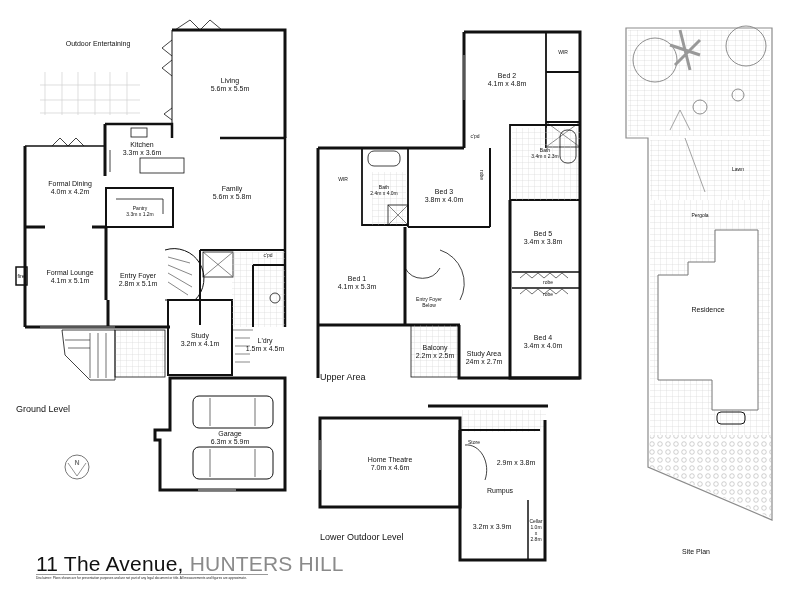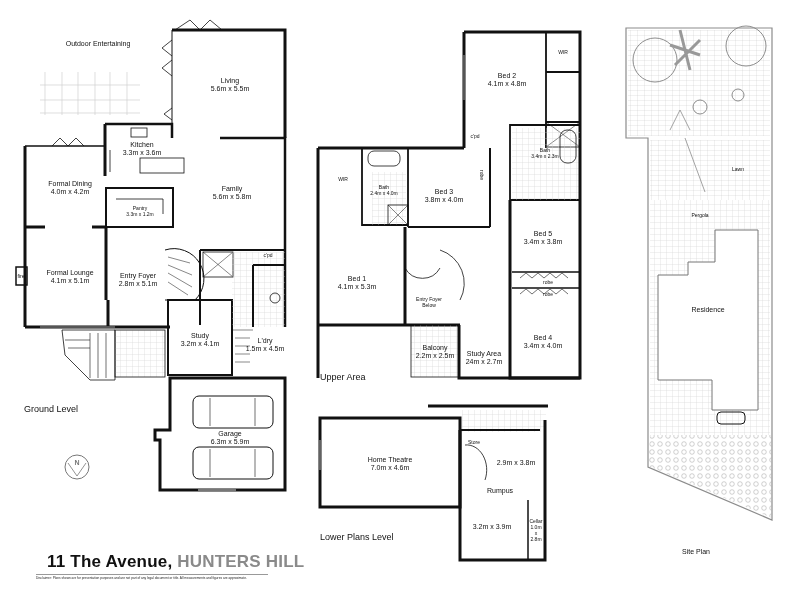--- a/index.html
+++ b/index.html
@@ -1,21 +1,21 @@
 <!DOCTYPE html>
 <html><head>
 <meta charset="utf-8">
 <style>
   html, body { margin:0; padding:0; background:#ffffff; }
   body { width:800px; height:600px; position:relative; overflow:hidden; font-family:"Liberation Sans", sans-serif; color:#111; }
   svg.plan { position:absolute; left:0; top:0; }
   .lbl { position:absolute; font-size:7px; line-height:8px; text-align:center; color:#111; white-space:nowrap; transform:translate(-50%,-50%); }
   .lbl .nm, .lbl .dim { display:block; }
   .lvl { position:absolute; font-size:9px; color:#111; }
-  .title { position:absolute; left:47px; top:552px; font-size:17px; font-weight:bold; letter-spacing:0.2px; white-space:nowrap; }
+  .title { position:absolute; left:36px; top:552px; font-size:21px; font-weight:normal; letter-spacing:0.2px; white-space:nowrap; }
   .title .suburb { color:#8a8a8a; }
   .disclaimer { position:absolute; left:36px; top:574px; font-size:3.2px; color:#222; white-space:nowrap; border-top:1px solid #999; padding-top:1px; width:232px; overflow:hidden; }
   .tiny { font-size:5px; line-height:6px; }
 </style>
 </head>
 <body>
 
 <svg class="plan" width="800" height="600" viewBox="0 0 800 600">
   <defs>
     <pattern id="tile" width="6" height="6" patternUnits="userSpaceOnUse">
@@ -186,21 +186,21 @@
 <div class="lbl" style="left:265px;top:345px;">
     <span class="nm">L'dry</span>
     <span class="dim">1.5m x 4.5m</span>
   </div>
 <div class="lbl" style="left:230px;top:438px;">
     <span class="nm">Garage</span>
     <span class="dim">6.3m x 5.9m</span>
   </div>
 <div class="lbl tiny" style="left:21px;top:276px;">fire</div>
 <div class="lbl tiny" style="left:268px;top:255px;">c'pd</div>
-<div class="lvl" style="left:24px;top:404px;text-align:right;">Ground Level</div>
+<div class="lvl" style="left:16px;top:404px;text-align:right;">Ground Level</div>
 <div class="lbl" style="left:77px;top:463px;font-size:7px;color:#777;font-weight:bold;">N</div>
 
 <div class="lbl" style="left:507px;top:80px;">
     <span class="nm">Bed 2</span>
     <span class="dim">4.1m x 4.8m</span>
   </div>
 <div class="lbl tiny" style="left:563px;top:52px;">WIR</div>
 <div class="lbl tiny" style="left:545px;top:153px;">
     <span class="nm">Bath</span>
     <span class="dim">3.4m x 2.3m</span>
@@ -246,21 +246,21 @@
     <span class="dim">7.0m x 4.6m</span>
   </div>
 <div class="lbl tiny" style="left:474px;top:442px;">Store</div>
 <div class="lbl" style="left:516px;top:463px;">2.9m x 3.8m</div>
 <div class="lbl" style="left:500px;top:491px;">Rumpus</div>
 <div class="lbl" style="left:492px;top:527px;">3.2m x 3.9m</div>
 <div class="lbl tiny" style="left:536px;top:530px;width:14px;white-space:normal;">
     <span class="nm">Cellar</span>
     <span class="dim">1.0m x 2.8m</span>
   </div>
-<div class="lvl" style="left:320px;top:532px;">Lower Plans Level</div>
+<div class="lvl" style="left:320px;top:532px;">Lower Outdoor Level</div>
 
 <div class="lbl tiny" style="left:738px;top:169px;">Lawn</div>
 <div class="lbl tiny" style="left:700px;top:215px;">Pergola</div>
 <div class="lbl" style="left:708px;top:310px;">Residence</div>
 <div class="lbl" style="left:696px;top:552px;">Site Plan</div>
 
 <div class="title">
   <span>11 The Avenue,</span>
   <span class="suburb">HUNTERS HILL</span>
 </div>

